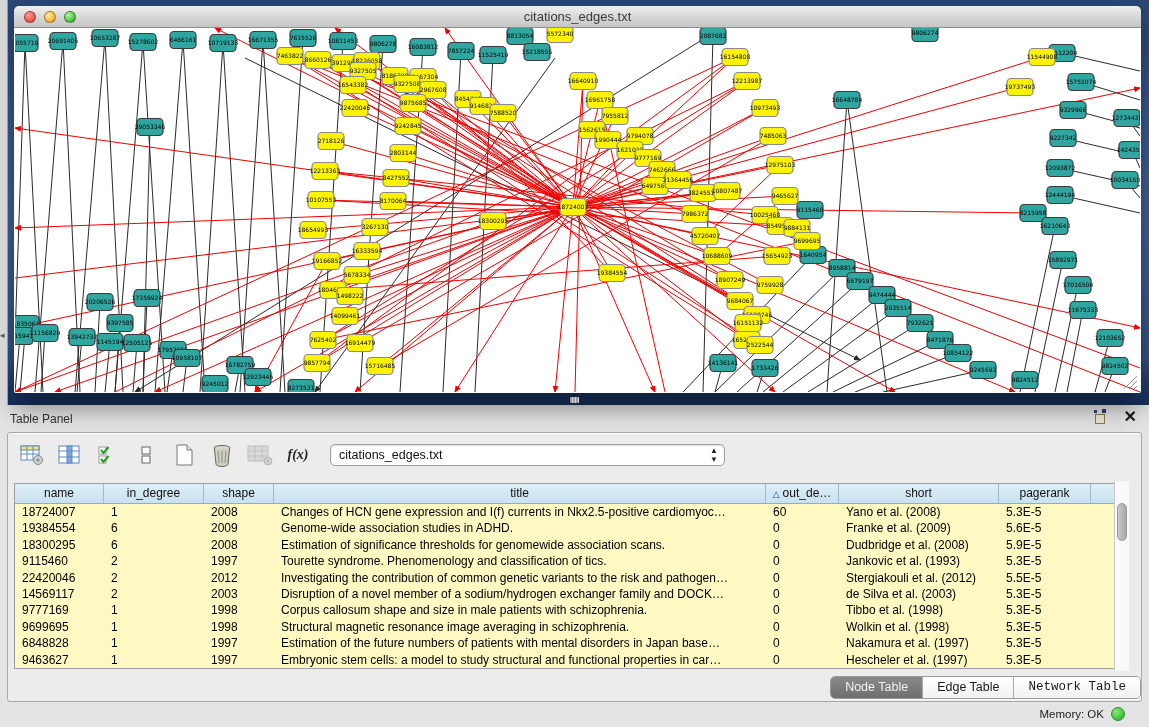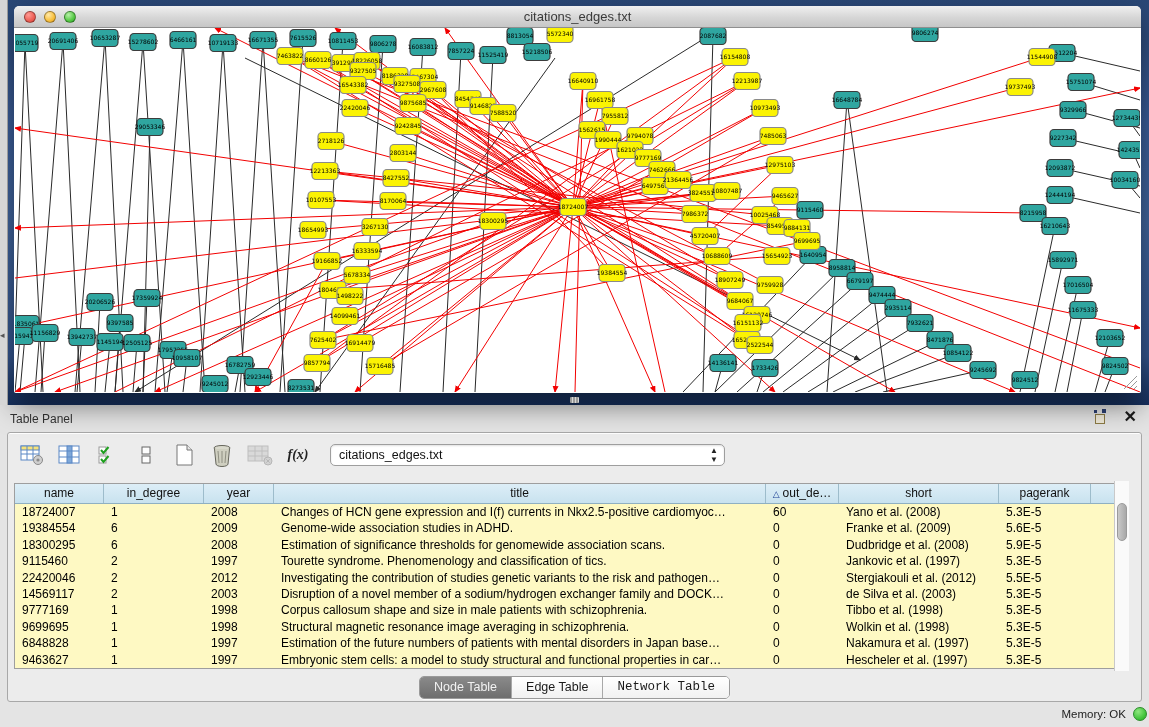--- a/index.html
+++ b/index.html
@@ -51,28 +51,28 @@
   #thead { height:20px; background:linear-gradient(180deg,#ddeef7,#c8e2ef); border-bottom:1px solid #8fb0c2; }
   #thead .hc { font-size:12px; color:#111; text-align:center; line-height:19px; border-right:1px solid #9dbccb;
     overflow:hidden; white-space:nowrap; }
   #thead .hc .sort-tri { color:#1c3f94; font-size:9px; margin-right:3px; }
   #tbody .trow { height:16.4px; }
   #tbody .tc { font-size:12px; color:#000; line-height:16.4px; padding-left:7px; white-space:nowrap; overflow:hidden; }
   #vscroll { position:absolute; right:12px; top:48px; width:15px; height:190px; background:#fafafa; border-left:1px solid #c9c9c9;}
   #vscroll .thumb { position:absolute; left:2px; top:22px; width:10px; height:38px; border-radius:6px;
     background:linear-gradient(90deg,#c9c9c9,#a8a8a8); border:1px solid #9a9a9a;}
   
-  #tabs { position:absolute; left:0; width:100%; top:243px; display:flex; justify-content:center; }
+  #tabs { position:absolute; left:0; width:100%; top:243px; display:flex; justify-content:flex-end; }
   .seg { display:flex; border:1px solid #9a9a9a; border-radius:5px; overflow:hidden;
     box-shadow:0 1px 1px rgba(255,255,255,.8), inset 0 1px 0 rgba(255,255,255,.6); }
   .seg .tab { font-size:12.5px; padding:3px 14px 4px; background:linear-gradient(180deg,#ffffff,#f1f1f1); color:#1a1a1a; border-right:1px solid #a8a8a8; }
   .seg .tab.sel { background:linear-gradient(180deg,#8a8a8a,#6e6e6e); color:#f2f2f2; }
   .seg .tab:last-child { border-right:none;font-family:Liberation Mono, monospace; }
   
-  #statusbar { position:absolute; right:0; bottom:0px; height:26px; display:flex; align-items:center; gap:7px; padding-right:2px;}
+  #statusbar { position:absolute; right:0; bottom:0px; height:26px; display:flex; align-items:center; gap:7px; padding-right:24px;}
   #statusbar .mem { font-size:11.5px; color:#222; }
   #statusbar .dot { width:14px; height:14px; border-radius:50%; border:1px solid #2a8d2a;
     background:radial-gradient(circle at 35% 30%,#8fe77f,#3fc33a 65%,#2aa32a); }
   #splitter-dot { position:absolute; left:570px; top:397px; width:9px; height:6px; z-index:6;
     background:repeating-linear-gradient(90deg,#9a9a9a 0 2px,#d8d8d8 2px 3px); border-radius:1px;}
 </style>
 </head>
 <body>
 
 <div id="stage">
@@ -904,21 +904,21 @@
               <span>▲</span>
               <span>▼</span>
             </span>
         </div>
       </div>
 
       <div id="grid">
         <div id="thead" class="trow">
             <div class="hc">name</div>
             <div class="hc">in_degree</div>
-            <div class="hc">year</div>
+            <div class="hc">shape</div>
             <div class="hc">title</div>
             <div class="hc"><span class="sort-tri">△</span>out_de…</div>
             <div class="hc">short</div>
             <div class="hc">pagerank</div>
             <div></div>
           </div>
         <div id="tbody">
             <div class="trow">
               <div class="tc">18724007</div>
               <div class="tc">1</div>
@@ -948,29 +948,29 @@
               <div class="tc">Dudbridge et al. (2008)</div>
               <div class="tc">5.9E-5</div>
               <div></div>
             </div>
             <div class="trow">
               <div class="tc">9115460</div>
               <div class="tc">2</div>
               <div class="tc">1997</div>
               <div class="tc">Tourette syndrome. Phenomenology and classification of tics.</div>
               <div class="tc">0</div>
-              <div class="tc">Jankovic et al. (1997)</div>
+              <div class="tc">Jankovic et al. (1993)</div>
               <div class="tc">5.3E-5</div>
               <div></div>
             </div>
             <div class="trow">
               <div class="tc">22420046</div>
               <div class="tc">2</div>
               <div class="tc">2012</div>
-              <div class="tc">Investigating the contribution of studies genetic variants to the risk and pathogen…</div>
+              <div class="tc">Investigating the contribution of common genetic variants to the risk and pathogen…</div>
               <div class="tc">0</div>
               <div class="tc">Stergiakouli et al. (2012)</div>
               <div class="tc">5.5E-5</div>
               <div></div>
             </div>
             <div class="trow">
               <div class="tc">14569117</div>
               <div class="tc">2</div>
               <div class="tc">2003</div>
               <div class="tc">Disruption of a novel member of a sodium/hydrogen exchanger family and DOCK…</div>

